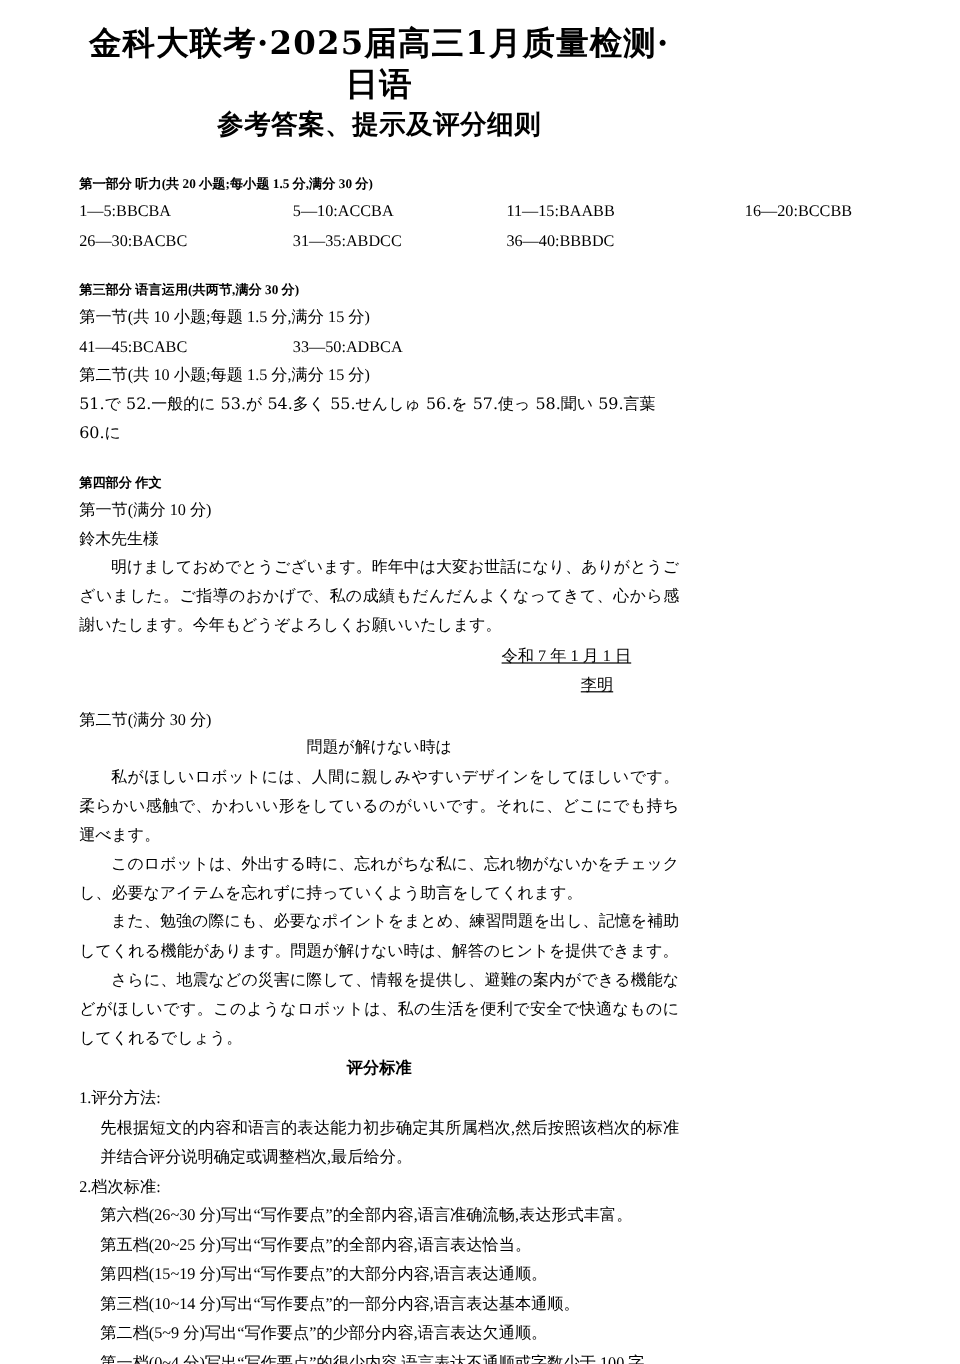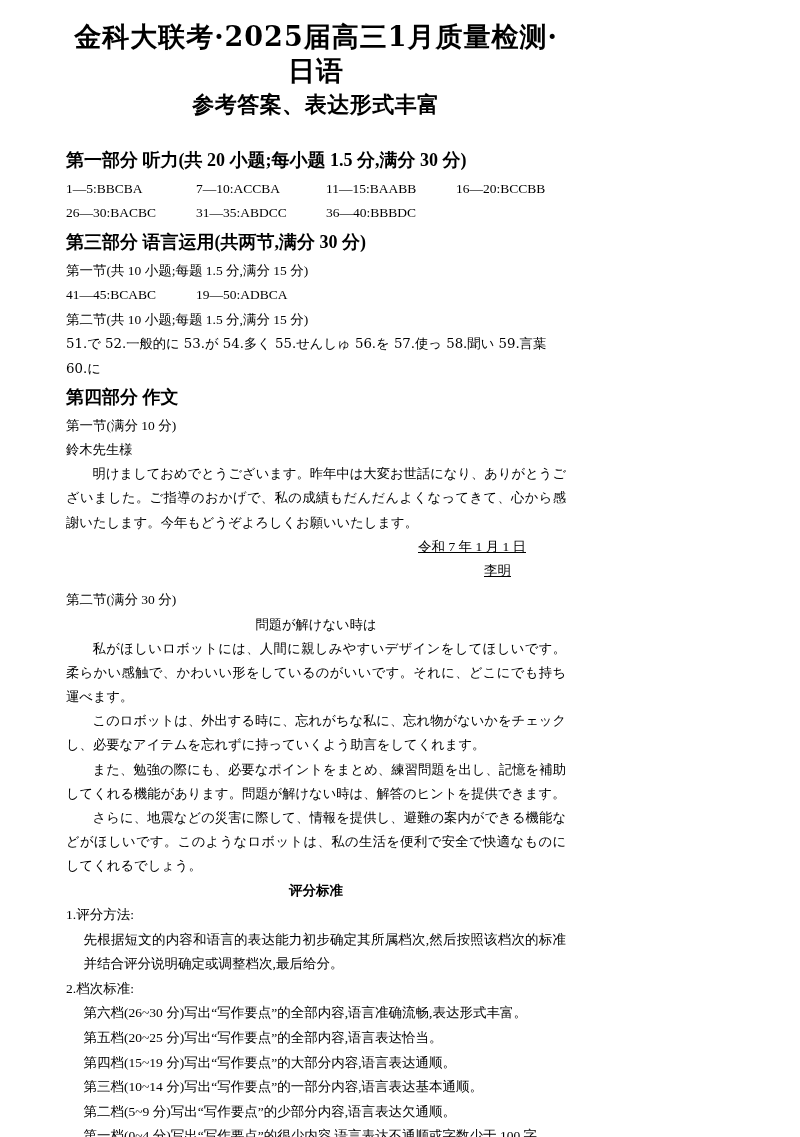--- a/index.html
+++ b/index.html
@@ -38,36 +38,37 @@
     margin: 2px 0 0 0;
     font-family: "DejaVu Serif", "Liberation Serif", serif;
   }
   .body-area {
     margin-top: 26px;
     font-size: 13.5px;
     line-height: 1.82;
   }
   .sec-head {
     font-weight: bold;
-    font-size: 18px;
-    margin-top: 0;
+    font-size: 11px;
+    margin-top: 19px;
   }
   .ans-row {
     display: flex;
     width: 100%;
     margin: 0;
+    gap: 48px;
   }
   .ans-row > span {
     flex: 0 0 25%;
     white-space: nowrap;
   }
   .ans-row > span:nth-child(1) { flex-basis: 26%; }
   .ans-row > span:nth-child(2) { flex-basis: 26%; }
   .ans-row > span:nth-child(3) { flex-basis: 26%; }
-  .ans-row > span:nth-child(4) { flex-basis: 22%; text-align: left; }
+  .ans-row > span:nth-child(4) { flex-basis: 22%; text-align: right; }
   .plain {
     margin: 0;
   }
   .jp {
     font-family: "DejaVu Serif", "Liberation Serif", serif;
     font-size: 13.3px;
   }
   .indent1 {
     text-indent: 2em;
   }
@@ -95,43 +96,43 @@
     padding-bottom: 4px;
   }
   .small-gap { height: 4px; }
 </style>
 </head>
 <body>
 
 <div class="page">
 
   <div class="doc-title">金科大联考·2025届高三1月质量检测·日语</div>
-  <div class="doc-subtitle">参考答案、表达形式丰富</div>
+  <div class="doc-subtitle">参考答案、提示及评分细则</div>
 
   <div class="body-area">
 
     <div class="sec-head">第一部分  听力(共 20 小题;每小题 1.5 分,满分 30 分)</div>
     <div class="ans-row">
       <span>1—5:BBCBA</span>
-      <span>7—10:ACCBA</span>
+      <span>5—10:ACCBA</span>
       <span>11—15:BAABB</span>
       <span>16—20:BCCBB</span>
     </div>
 
     <div class="ans-row">
       <span>26—30:BACBC</span>
       <span>31—35:ABDCC</span>
       <span>36—40:BBBDC</span>
     </div>
 
     <div class="sec-head">第三部分  语言运用(共两节,满分 30 分)</div>
     <div class="plain">第一节(共 10 小题;每题 1.5 分,满分 15 分)</div>
     <div class="ans-row">
       <span>41—45:BCABC</span>
-      <span>19—50:ADBCA</span>
+      <span>33—50:ADBCA</span>
       <span></span>
       <span></span>
     </div>
     <div class="plain">第二节(共 10 小题;每题 1.5 分,满分 15 分)</div>
     <div class="plain jp">51.で   52.一般的に   53.が   54.多く   55.せんしゅ   56.を   57.使っ   58.聞い   59.言葉   60.に</div>
 
     <div class="sec-head">第四部分  作文</div>
     <div class="plain">第一节(满分 10 分)</div>
     <div class="plain jp">鈴木先生様</div>
     <div class="para jp indent1">明けましておめでとうございます。昨年中は大変お世話になり、ありがとうございました。ご指導のおかげで、私の成績もだんだんよくなってきて、心から感謝いたします。今年もどうぞよろしくお願いいたします。</div>

